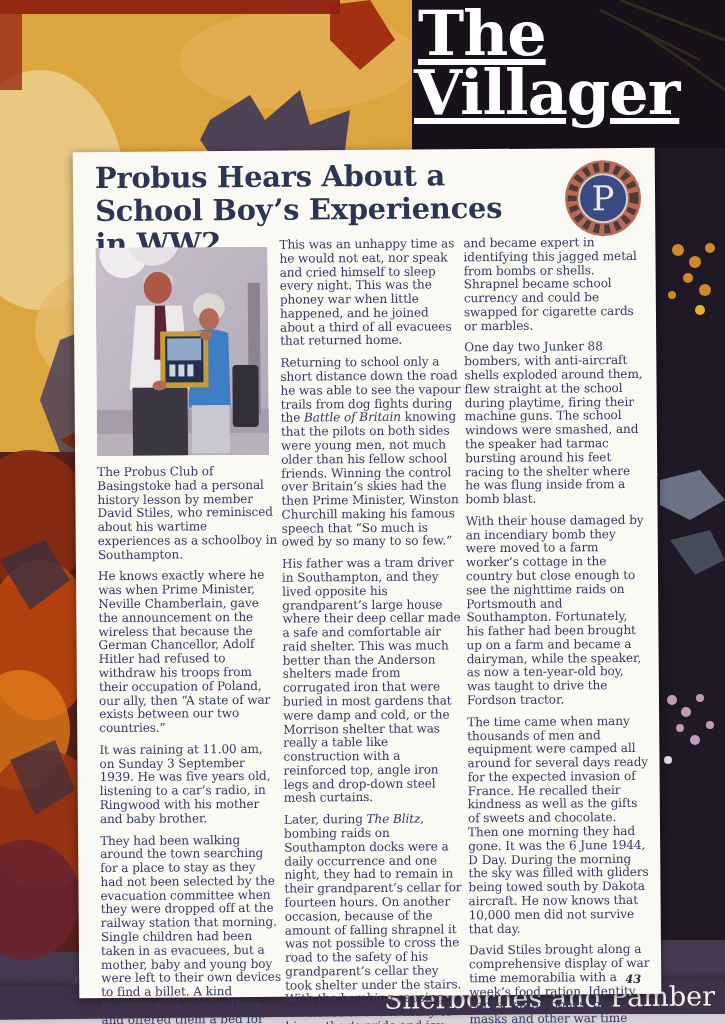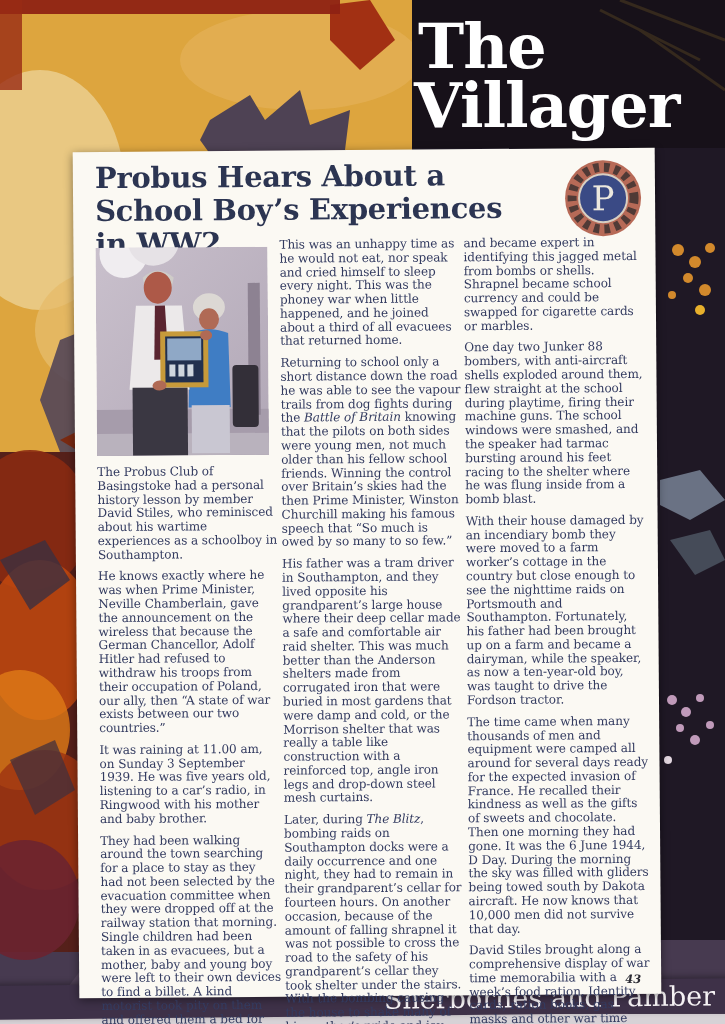--- a/index.html
+++ b/index.html
@@ -5,23 +5,23 @@
   html,body{margin:0;padding:0;}
   body{
     width:725px;height:1024px;position:relative;overflow:hidden;
     background:#241c2a;
     font-family:"DejaVu Serif", serif;
   }
   .bg{position:absolute;left:0;top:0;z-index:0;}
 
   
   .masthead{
-    position:absolute;left:418px;top:18px;z-index:1;
+    position:absolute;left:418px;top:5px;z-index:1;
     color:#ffffff;font-family:"DejaVu Serif",serif;font-weight:700;
-    font-size:62px;line-height:0.95;letter-spacing:-1px;
+    font-size:62px;line-height:0.95;letter-spacing:-1px;text-decoration:underline;
   }
   .masthead .m2{margin-left:-4px;}
 
   
   .footer-bar{
     position:absolute;left:-6px;right:-6px;top:982px;height:34px;z-index:2;
     background:#3e3148;
     display:flex;justify-content:flex-end;align-items:center;
     padding-right:16px;transform:rotate(-0.6deg);
     box-shadow:0 -2px 6px rgba(0,0,0,.35);

